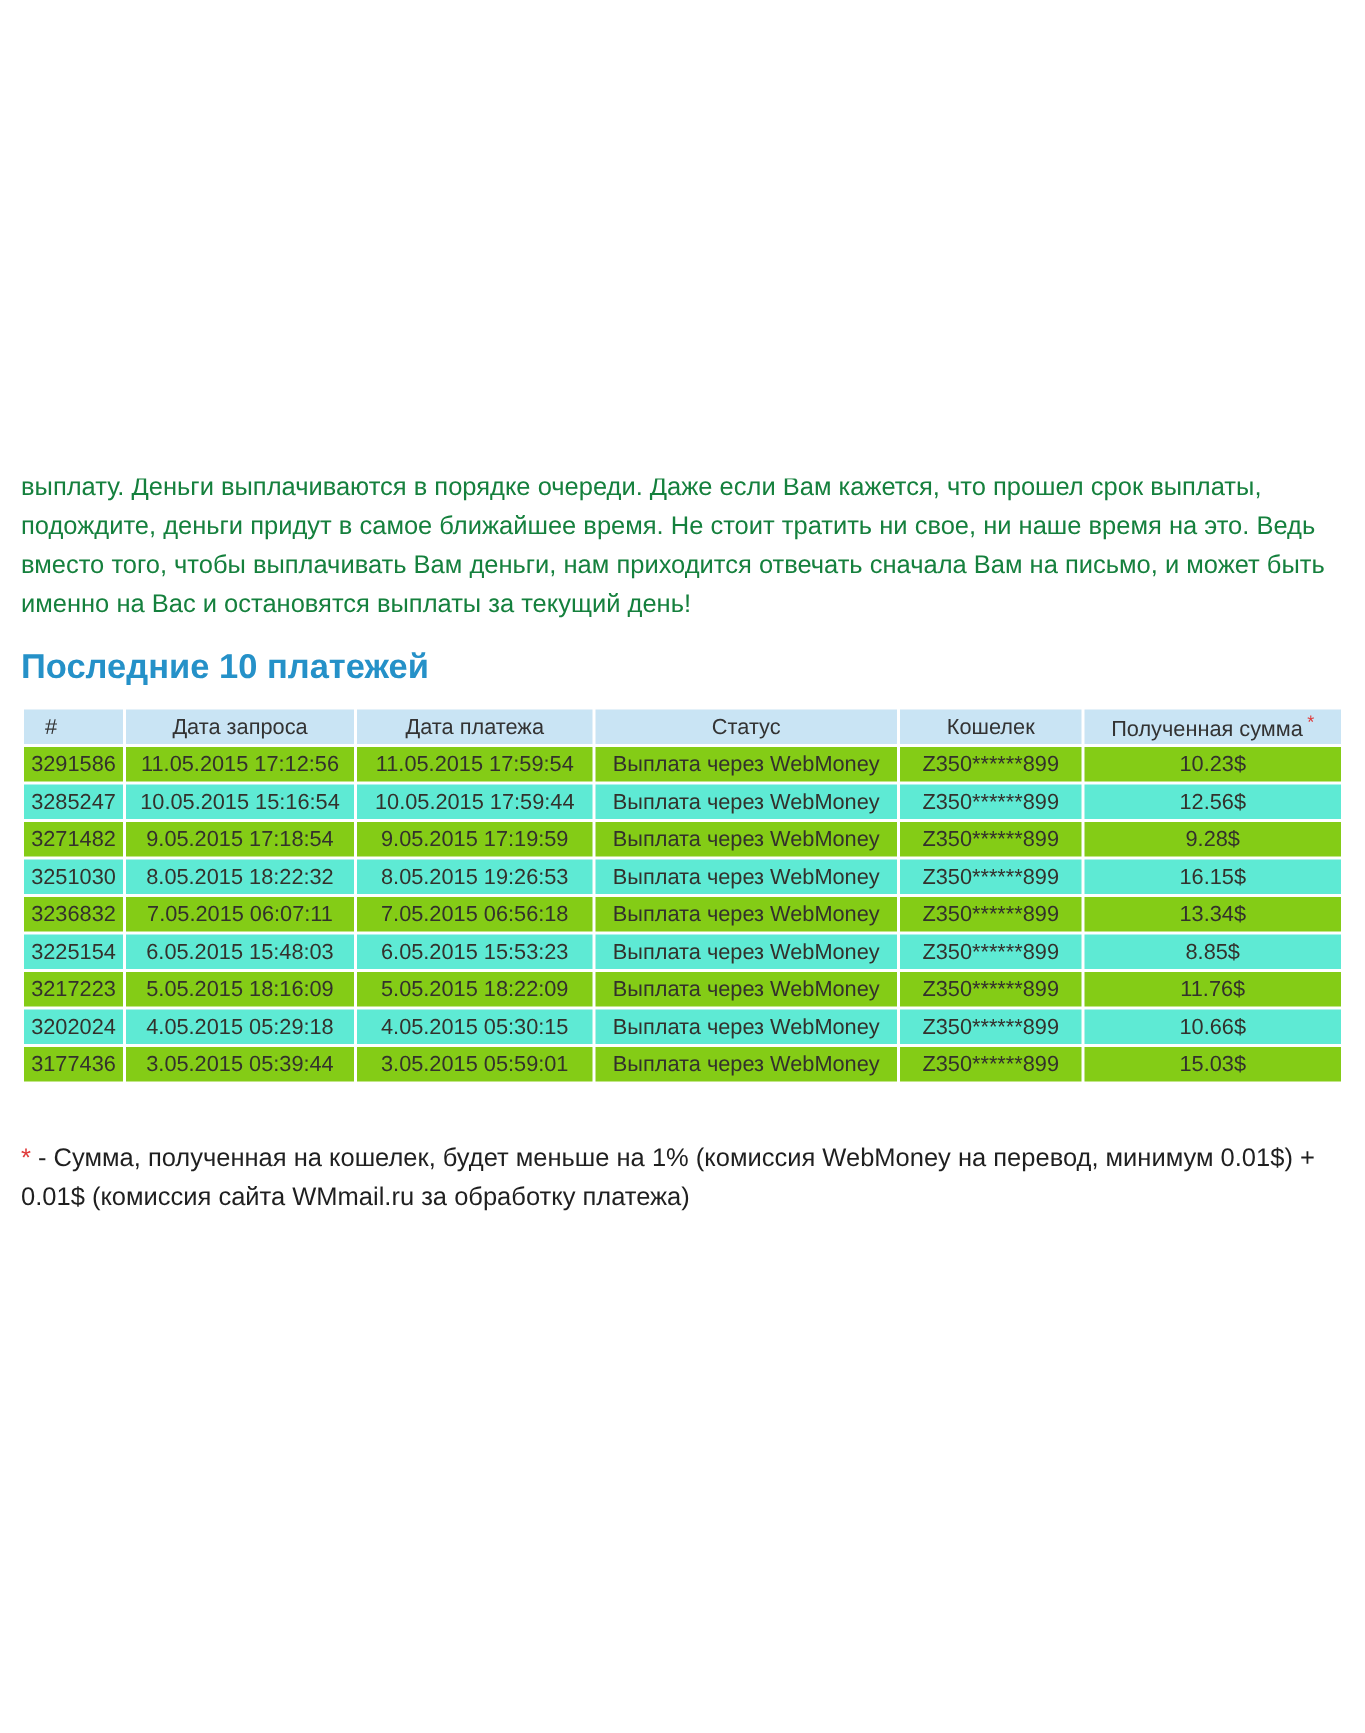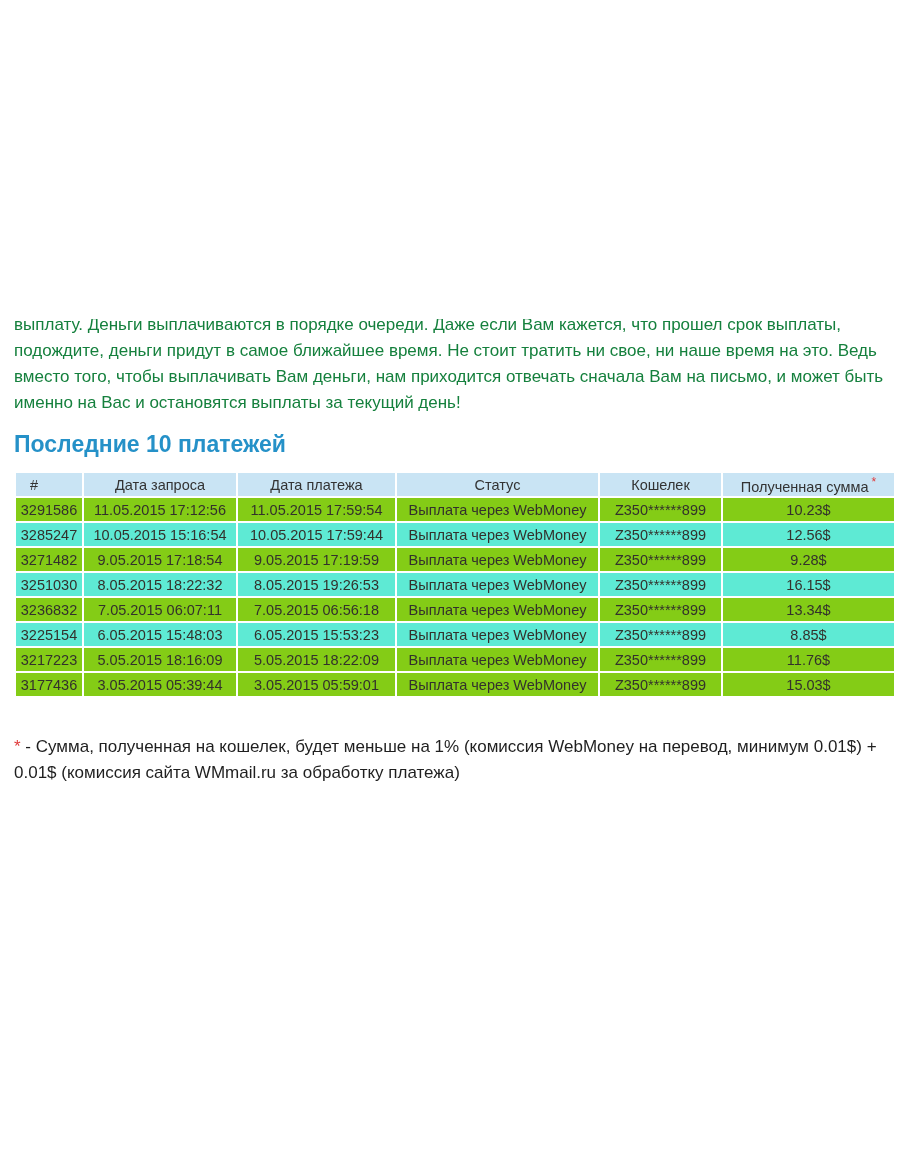--- a/index.html
+++ b/index.html
@@ -164,20 +164,28 @@
           <td>8.85$</td>
         </tr>
         <tr class="odd">
           <td>3217223</td>
           <td>5.05.2015 18:16:09</td>
           <td>5.05.2015 18:22:09</td>
           <td>Выплата через WebMoney</td>
           <td>Z350******899</td>
           <td>11.76$</td>
         </tr>
+        <tr class="even">
+          <td>3202024</td>
+          <td>4.05.2015 05:29:18</td>
+          <td>4.05.2015 05:30:15</td>
+          <td>Выплата через WebMoney</td>
+          <td>Z350******899</td>
+          <td>10.66$</td>
+        </tr>
         <tr class="odd">
           <td>3177436</td>
           <td>3.05.2015 05:39:44</td>
           <td>3.05.2015 05:59:01</td>
           <td>Выплата через WebMoney</td>
           <td>Z350******899</td>
           <td>15.03$</td>
         </tr>
       </tbody>
   </table>

